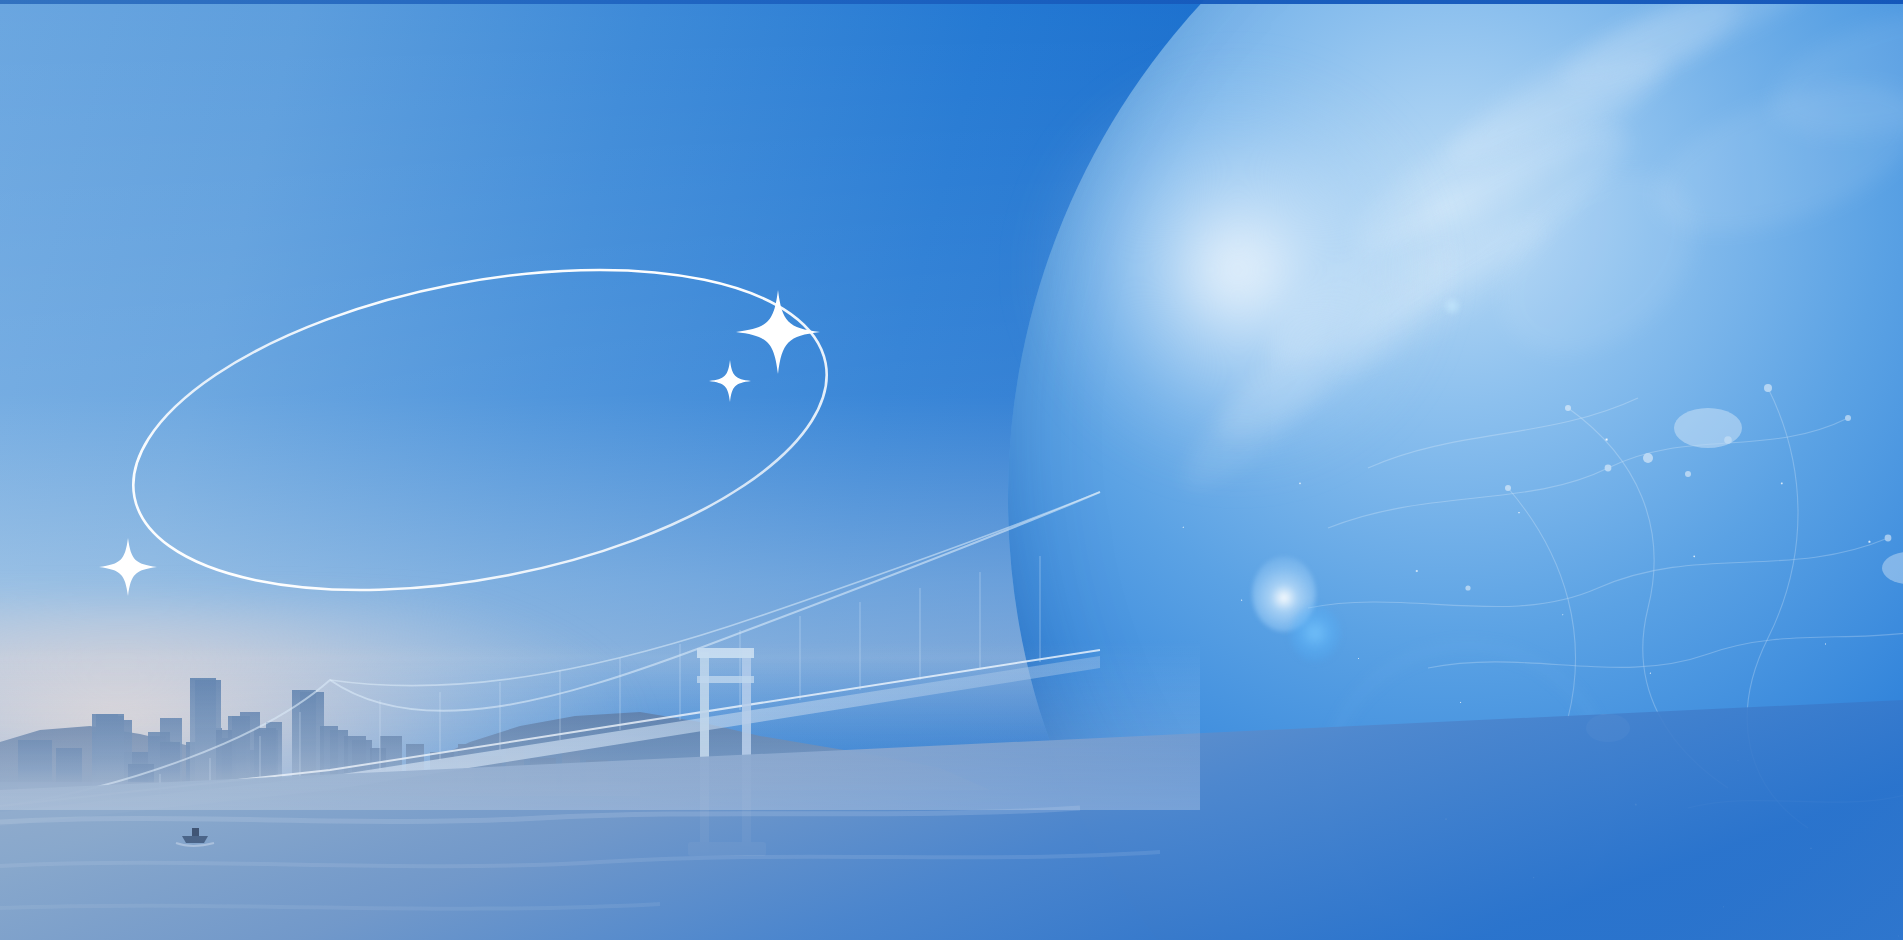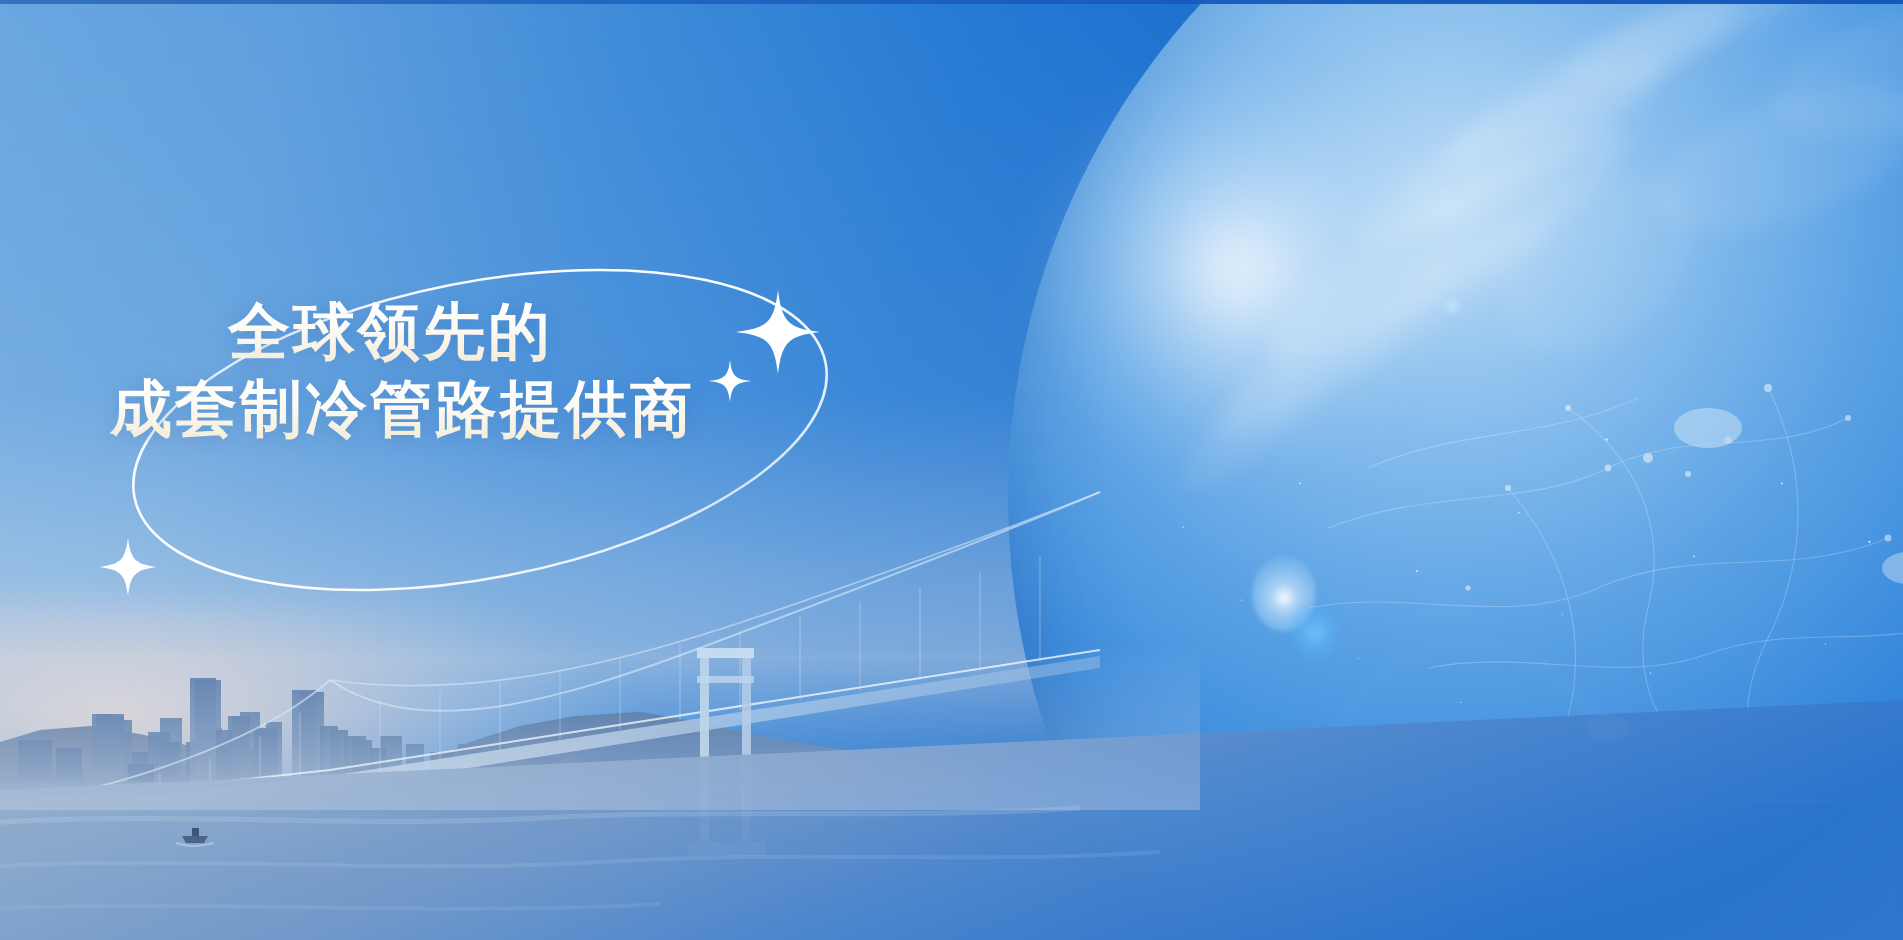--- a/index.html
+++ b/index.html
@@ -474,24 +474,20 @@
         <stop offset="0%" stop-color="#ffffff" stop-opacity="0.25"></stop>
         <stop offset="18%" stop-color="#ffffff" stop-opacity="0.95"></stop>
         <stop offset="50%" stop-color="#ffffff" stop-opacity="1"></stop>
         <stop offset="82%" stop-color="#ffffff" stop-opacity="0.85"></stop>
         <stop offset="100%" stop-color="#ffffff" stop-opacity="0.30"></stop>
       </linearGradient>
     </defs>
     <ellipse cx="420" cy="180" rx="352" ry="148" transform="rotate(-11 420 180)" fill="none" stroke="url(#swooshGrad)" stroke-width="2.6"></ellipse>
   </svg>
 
-  <div class="headline">
-    <div class="hl-line hl-line-1">全球领先的</div>
-    <div class="hl-line hl-line-2">成套制冷管路提供商</div>
-  </div>
 
   <svg class="sparkles" viewBox="0 0 840 360">
     <g fill="#ffffff">
 
       <path d="M718 40 C722 72 728 78 760 82 C728 86 722 92 718 124 C714 92 708 86 676 82 C708 78 714 72 718 40 Z"></path>
 
       <path d="M670 110 C672 126 675 129 691 131 C675 133 672 136 670 152 C668 136 665 133 649 131 C665 129 668 126 670 110 Z"></path>
 
       <path d="M68 288 C71 310 75 314 97 317 C75 320 71 324 68 346 C65 324 61 320 39 317 C61 314 65 310 68 288 Z"></path>
     </g>

